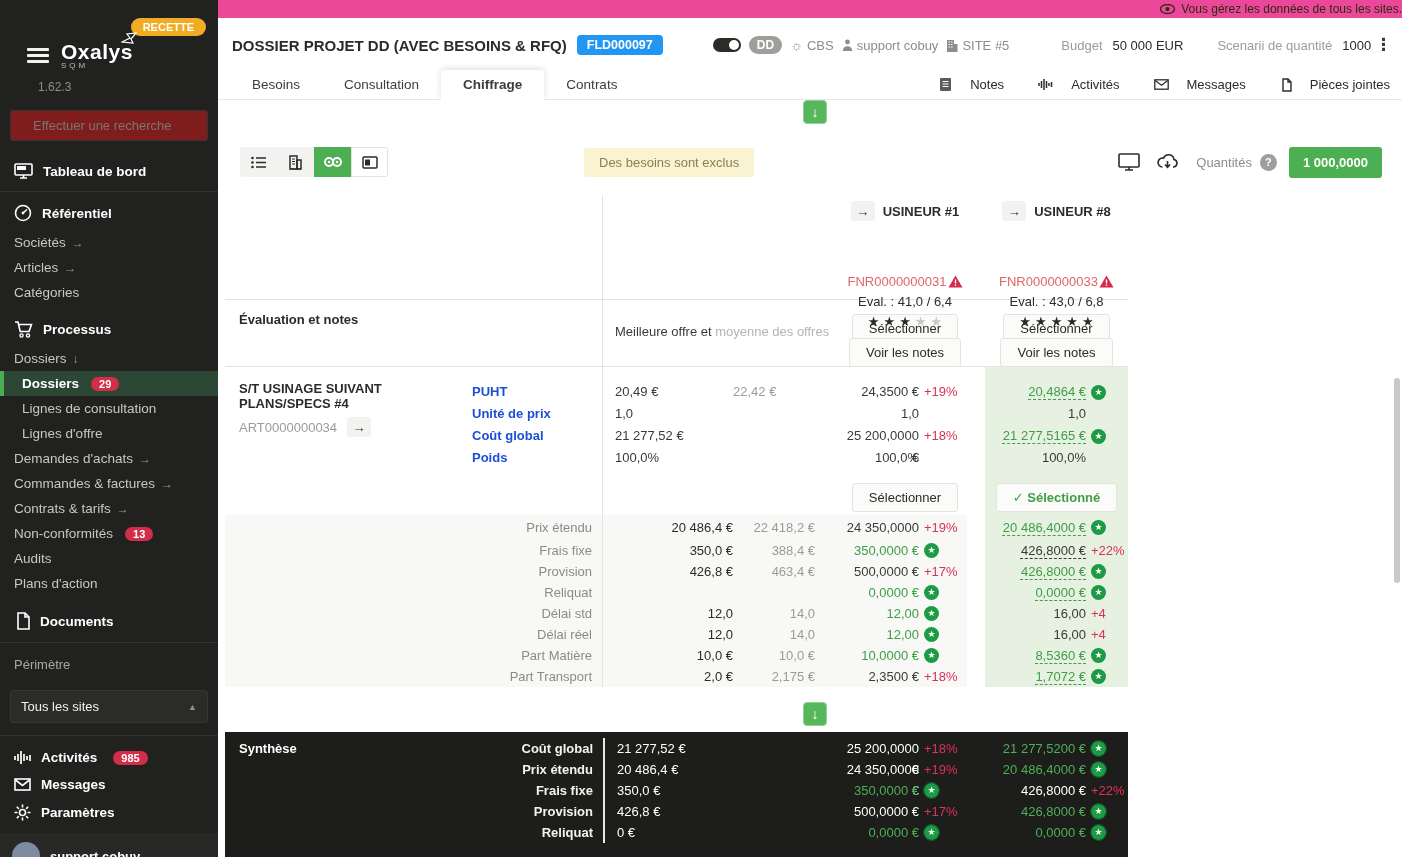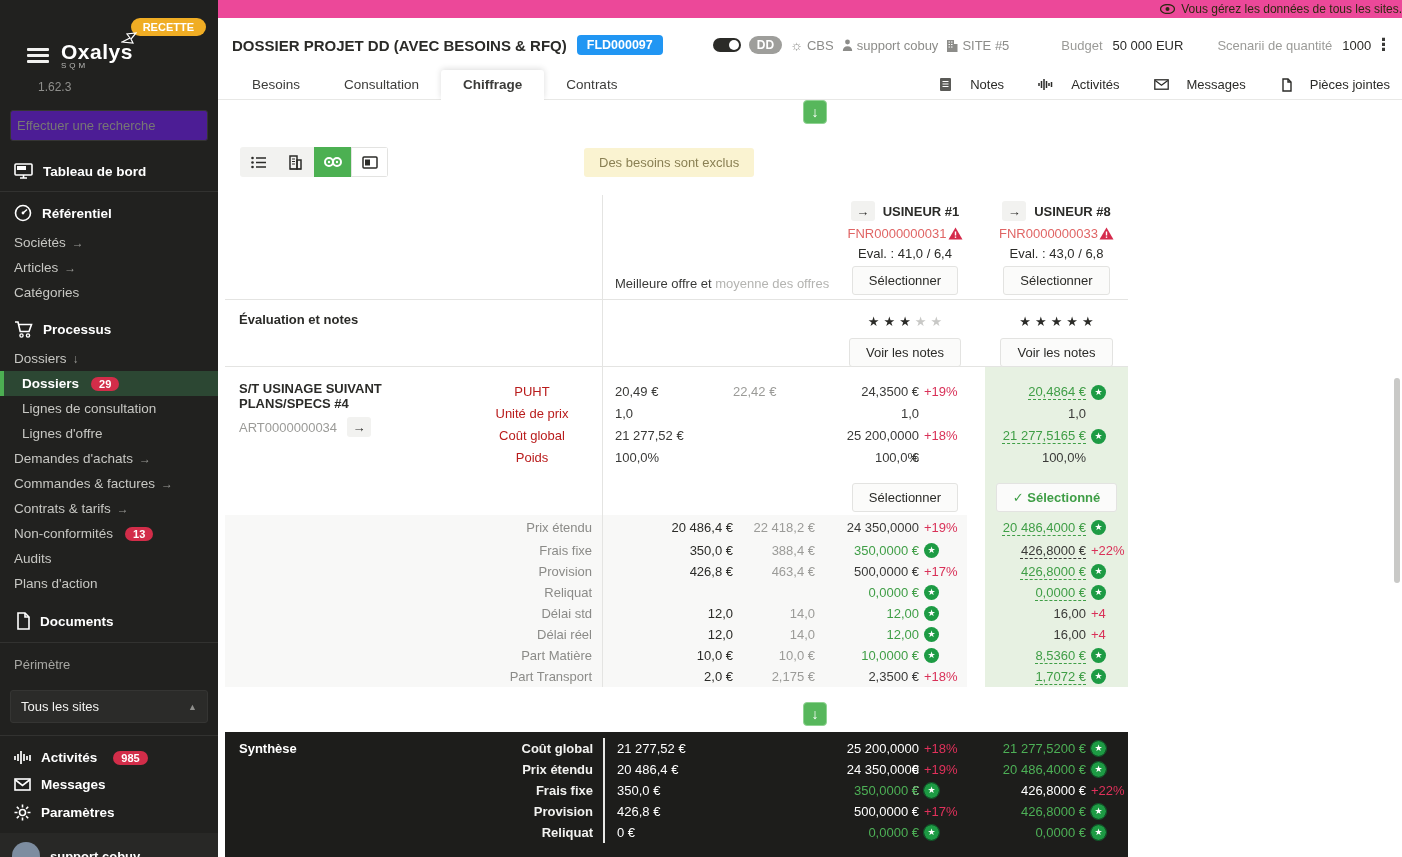--- a/index.html
+++ b/index.html
@@ -14,22 +14,22 @@
     font-weight:bold; font-size:11px; padding:3px 12px; border-radius:11px; }
   .logo-row { display:flex; align-items:center; gap:12px; padding:40px 0 0 27px; }
   .burger { display:flex; flex-direction:column; gap:3px; cursor:pointer; }
   .burger span { display:block; width:22px; height:3px; background:#f2f2f0; border-radius:1px; }
   .logo-block { position:relative; }
   .logo-text { font-size:21px; font-weight:bold; color:#fff; letter-spacing:.5px; }
   .logo-sub { font-size:8px; letter-spacing:3px; color:#b9b9b6; margin-top:-3px; }
   .logo-bird { position:absolute; top:-8px; right:-4px; }
   .version { color:#8f8f8c; font-size:12px; margin:10px 0 0 38px; }
   .search { margin:16px 10px 0 10px; }
-  .search input { width:100%; background:#4c1d95; border:1px solid #353533; border-radius:3px;
-    color:#9a9a97; font-size:13px; padding:7px 6px; outline:none; font-family:inherit; }
+  .search input { width:100%; background:#7f1d1d; border:1px solid #353533; border-radius:3px;
+    color:#9a9a97; font-size:13px; padding:7px 22px; outline:none; font-family:inherit; }
   .search input::placeholder { color:#777774; }
   nav.side-nav { margin-top:14px; flex:0 0 auto; }
   .nav-header { display:flex; align-items:center; gap:10px; color:#fff; font-weight:bold;
     font-size:13.5px; padding:8px 14px; cursor:pointer; }
   .nav-sep { border-top:1px solid #323230; margin:4px 0; }
   .nav-link { display:flex; align-items:center; gap:6px; color:#c7c7c3; font-size:13.5px;
     padding:5px 14px; cursor:pointer; }
   .nav-link.child { padding-left:22px; }
   .nav-link .arr { color:#9a9a97; font-size:12px; }
   .nav-link.active { background:#2c4733; border-left:4px solid #4cae52; padding-left:18px;
@@ -106,39 +106,39 @@
   .cmp { margin:18px 0 0 7px; width:903px; }
   .grid { display:grid; grid-template-columns:378px 130px 82px 28px 124px 18px 143px; }
   .bR { border-right:1px solid #e4e4e2; }
   .green-bg { background:#e7f1e2; }
   .row-sup { border-bottom:1px solid #e4e4e2; padding-bottom:0; }
   .sup-card { display:flex; flex-direction:column; align-items:center; gap:5px; padding:6px 0 8px; }
   .sup-name-row { display:flex; align-items:center; gap:8px; }
   .chip { background:#f2f2f0; border-radius:3px; width:24px; height:20px; display:flex;
     align-items:center; justify-content:center; color:#2b2b28; cursor:pointer; font-size:13px; }
   .sup-name { font-weight:bold; color:#2b2b28; white-space:nowrap; }
-  .sup-code { color:#e06565; font-size:13px; display:flex; align-items:center; gap:1px; }
+  .sup-code { color:#e06565; font-size:13px; display:flex; align-items:center; gap:1px;margin-top:48px; }
   .sup-eval { color:#2b2b28; font-size:13px; }
   .btn { background:#fbfbfa; border:1px solid #e3e3e1; border-radius:3px; color:#2b2b28;
     font-size:13px; padding:6px 16px; cursor:pointer; white-space:nowrap; font-family:inherit; }
   .btn.sel { color:#3f9e46; font-weight:bold; }
   .best-lbl { grid-column:2/4; align-self:end; padding:0 0 12px 12px; white-space:nowrap;text-align:right; }
   .muted { color:#b4b4b1; }
   .row-eval { border-bottom:1px solid #e4e4e2; }
   .eval-lbl { font-weight:bold; color:#2b2b28; padding:12px 0 0 14px; }
   .stars-stack { display:flex; flex-direction:column; align-items:center; gap:9px; padding:14px 0 12px; }
   .stars { display:flex; gap:4px; font-size:13px; }
   .star-on { color:#2b2b28; }
   .star-off { color:#c8c8c6; }
 
   .art-label { display:flex; padding-top:14px; }
   .art-left { flex:1; padding-left:14px; }
   .art-name { font-weight:bold; color:#2b2b28; }
   .art-code-row { display:flex; align-items:center; gap:10px; margin-top:6px; color:#9b9b98; }
-  .sub-labels { width:130px; text-align:center; padding-right:10px; color:#b91c1c; }
+  .sub-labels { width:130px; text-align:left; padding-right:10px; color:#1d4ed8;font-weight:bold; }
   .sub-labels div, .vstack div { height:22px; line-height:22px; }
   .vstack { padding-top:14px; }
   .vstack.padl div { padding-left:12px; }
   .cellline { display:flex; height:22px; line-height:22px; }
   .cellline .v { flex:1; text-align:right; }
   .flagz1 { width:48px; display:flex; align-items:center; padding-left:5px; }
   .flagz2 { width:38px; display:flex; align-items:center; padding-left:5px; }
   .delta { color:#d93158; font-size:13px; }
   .delta:empty { display:none; }
   .starb { width:15px; height:15px; background:#1d9b44; border-radius:50%; color:#fff;
@@ -481,20 +481,37 @@
           <div class="vt-btn" style="background:#fff;border:1px solid #e3e3e1;">
             <span>
                 <svg width="16" height="13" viewBox="0 0 16 13">
                   <rect x="1" y="1" width="14" height="11" rx="1" fill="none" stroke="currentColor" stroke-width="1.5"></rect>
                   <rect x="3" y="3.5" width="5" height="6" fill="currentColor"></rect>
                 </svg>
               </span>
           </div>
         </div>
         <span class="excl-badge">Des besoins sont exclus</span>
+        <div class="tb-right">
+          <span class="tb-ic">
+              <svg width="22" height="18" viewBox="0 0 22 18">
+                <rect x="1" y="1" width="20" height="13" rx="1" fill="none" stroke="#2b2b28" stroke-width="1.6"></rect>
+                <path d="M7 17 h8 M11 14 v3" stroke="#2b2b28" stroke-width="1.6"></path>
+              </svg>
+            </span>
+          <span class="tb-ic">
+              <svg width="21" height="18" viewBox="0 0 21 18">
+                <path d="M5.5 14 a4.5 4.5 0 1 1 1-8.9 a5.5 5.5 0 0 1 10.5 1.4 a3.8 3.8 0 0 1-1 7.5" fill="none" stroke="#2b2b28" stroke-width="1.6"></path>
+                <path d="M10.5 8 v6 M8 11.5 l2.5 2.8 l2.5-2.8" fill="none" stroke="#2b2b28" stroke-width="1.6"></path>
+              </svg>
+            </span>
+          <span class="qty-label">Quantités</span>
+          <span class="qhelp">?</span>
+          <button class="qty-btn">1 000,0000</button>
+        </div>
       </div>
 
       <div class="cmp">
 
         <div class="grid row-sup" style="height:105px;">
           <div class="bR"></div>
           <div class="best-lbl">
             <span>Meilleure offre et</span>
             <span class="muted">moyenne des offres</span>
           </div>

